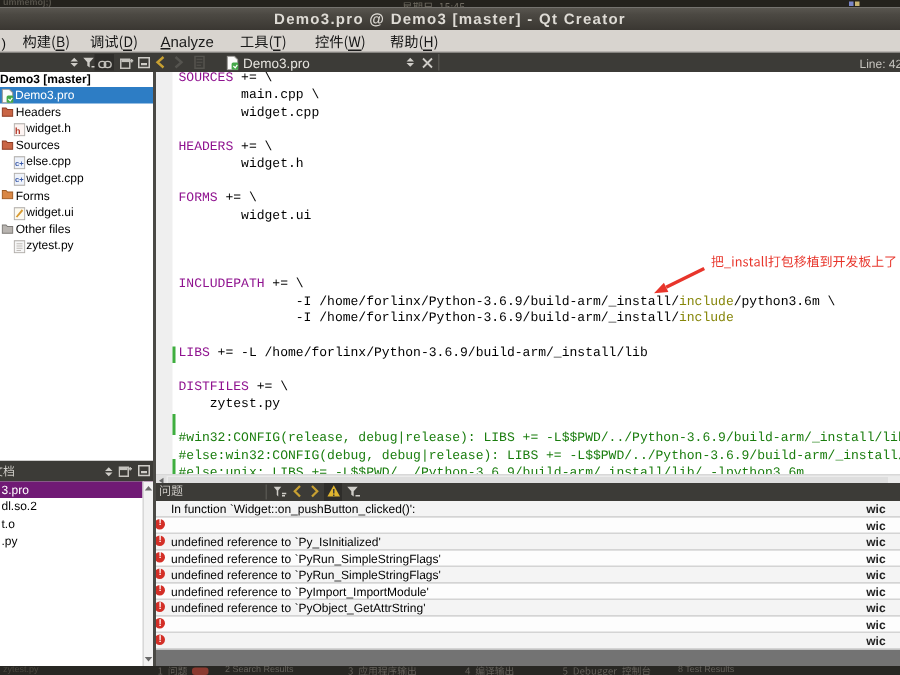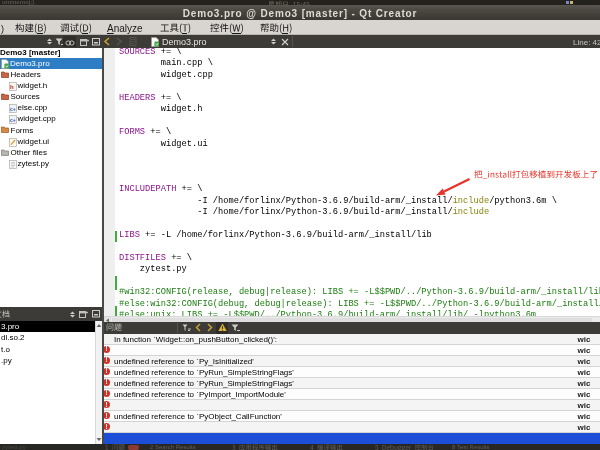--- a/index.html
+++ b/index.html
@@ -259,37 +259,37 @@
           <rect x="0.5" y="1.5" width="6" height="6" fill="none" stroke="#c4c2bd"></rect>
           <rect x="1" y="2" width="5" height="1.4" fill="#c4c2bd"></rect>
           <path d="M6.7 2.5h2.3M7.8 1.4v2.2" stroke="#c4c2bd" stroke-width=".9"></path>
         </svg></div>
   <div class="a" style="left:92px;top:3px;width:8px;height:8px">
    <svg width="8" height="8">
           <rect x="0.5" y="0.5" width="7" height="6.5" fill="none" stroke="#cfcdc8"></rect>
           <rect x="2" y="4" width="4" height="1.5" fill="#cfcdc8"></rect>
         </svg></div>
  </div>
- <div class="a" style="left:0;top:14px;width:117px;height:11.3px;background:#000000;color:#fff;font-size:8px">
+ <div class="a" style="left:0;top:14px;width:117px;height:11.3px;background:#701a75;color:#fff;font-size:8px">
       <span style="position:absolute;left:1px;top:1px">3.pro</span>
     </div>
  <div class="a" style="left:1px;top:26.3px;color:#000;font-size:8px">dl.so.2</div>
  <div class="a" style="left:1px;top:37.6px;color:#000;font-size:8px">t.o</div>
  <div class="a" style="left:1px;top:48.9px;color:#000;font-size:8px">.py</div>
 
  <div class="a" style="left:95px;top:14px;width:7px;height:123px;background:#f2f2f2;border-left:1px solid #d8d8d8"></div>
  <svg class="a" style="left:96px;top:16px" width="6" height="5">
       <path d="M0.5 4L3 1L5.5 4Z" fill="#6a6a6a"></path>
     </svg>
  <svg class="a" style="left:96px;top:130px" width="6" height="5">
       <path d="M0.5 1L3 4L5.5 1Z" fill="#6a6a6a"></path>
     </svg>
 </div>
 
-<div class="a" style="left:103.5px;top:321.5px;width:496.5px;height:122.5px;background:#1d4ed8;overflow:hidden">
+<div class="a" style="left:103.5px;top:321.5px;width:496.5px;height:122.5px;background:#737373;overflow:hidden">
  <div class="a" style="left:0;top:0;width:496.5px;height:12px;background:#3c3b37">
   <div class="cjk" style="left:2.5px;top:1.5px">
         <svg width="17" height="9" viewBox="0 0 17 9" style="position:absolute;left:0;top:0">
           <path d="M0.7 2.1V7.7H1.3V2.1ZM0.8 0.7C1.2 1.1 1.8 1.7 2.0 2.1L2.5 1.7C2.2 1.4 1.7 0.8 1.3 0.4ZM2.8 0.8V1.3H6.7V6.8C6.7 7.0 6.6 7.0 6.5 7.0C6.3 7.0 5.9 7.0 5.4 7.0C5.5 7.2 5.6 7.4 5.6 7.6C6.2 7.6 6.7 7.6 6.9 7.5C7.2 7.4 7.3 7.2 7.3 6.8V0.8ZM2.6 2.8V6.2H3.1V5.7H5.4V2.8ZM3.1 3.3H4.8V5.2H3.1Z M9.4 2.1H11.0V2.7H9.4ZM9.4 1.1H11.0V1.7H9.4ZM8.9 0.7V3.2H11.6V0.7ZM13.6 2.8C13.5 4.9 13.3 5.9 11.7 6.4C11.8 6.5 11.9 6.7 12.0 6.8C13.8 6.2 14.0 5.1 14.1 2.8ZM13.8 5.6C14.3 5.9 15.0 6.4 15.3 6.8L15.6 6.4C15.3 6.1 14.7 5.6 14.2 5.2ZM9.0 4.6C9.0 5.8 8.8 6.7 8.3 7.4C8.4 7.4 8.6 7.6 8.7 7.7C9.0 7.3 9.2 6.8 9.3 6.3C10.0 7.3 11.2 7.5 12.9 7.5H15.5C15.5 7.4 15.6 7.1 15.7 7.0C15.2 7.0 13.3 7.0 12.9 7.0C12.0 7.0 11.2 7.0 10.5 6.7V5.6H11.9V5.1H10.5V4.2H12.0V3.8H8.4V4.2H10.0V6.4C9.8 6.2 9.6 6.0 9.4 5.6C9.5 5.3 9.5 5.0 9.5 4.7ZM12.3 2.0V5.3H12.8V2.4H14.7V5.3H15.3V2.0H13.8C13.8 1.7 14.0 1.4 14.1 1.2H15.6V0.7H12.0V1.2H13.4C13.4 1.4 13.3 1.7 13.2 2.0Z" fill="#cfcdc8"></path>
         </svg>
       </div>
   <div class="a" style="left:73.5px;top:1px;width:1px;height:10px;background:#55544f"></div>
   <div class="a" style="left:78px;top:2px;width:9px;height:8px">
    <svg width="9" height="8">
           <path d="M0.5 0.5H5.5L3.5 3V7L2.5 6V3Z" fill="#cfcdc8"></path>
@@ -340,25 +340,25 @@
         <span class="t">undefined reference to `PyRun_SimpleStringFlags'</span>
         <span class="w">wic</span>
       </div>
   <div class="row" style="top:55.25px">
         <i class="err"></i>
         <span class="t">undefined reference to `PyImport_ImportModule'</span>
         <span class="w">wic</span>
       </div>
   <div class="row" style="top:66.3px;background:#f4f4f4">
         <i class="err"></i>
+        <span class="t">undefined reference to `PyObject_GetAttrString'</span>
         <span class="w">wic</span>
       </div>
   <div class="row" style="top:77.35px">
         <i class="err"></i>
-        <span class="t">undefined reference to `PyObject_CallFunction'</span>
         <span class="w">wic</span>
       </div>
   <div class="row" style="top:88.4px;background:#f4f4f4">
         <i class="err"></i>
         <span class="w">wic</span>
       </div>
  </div>
 </div>
 
 <div class="a" style="left:0;top:444px;width:600px;height:6px;background:#282723;overflow:hidden">

